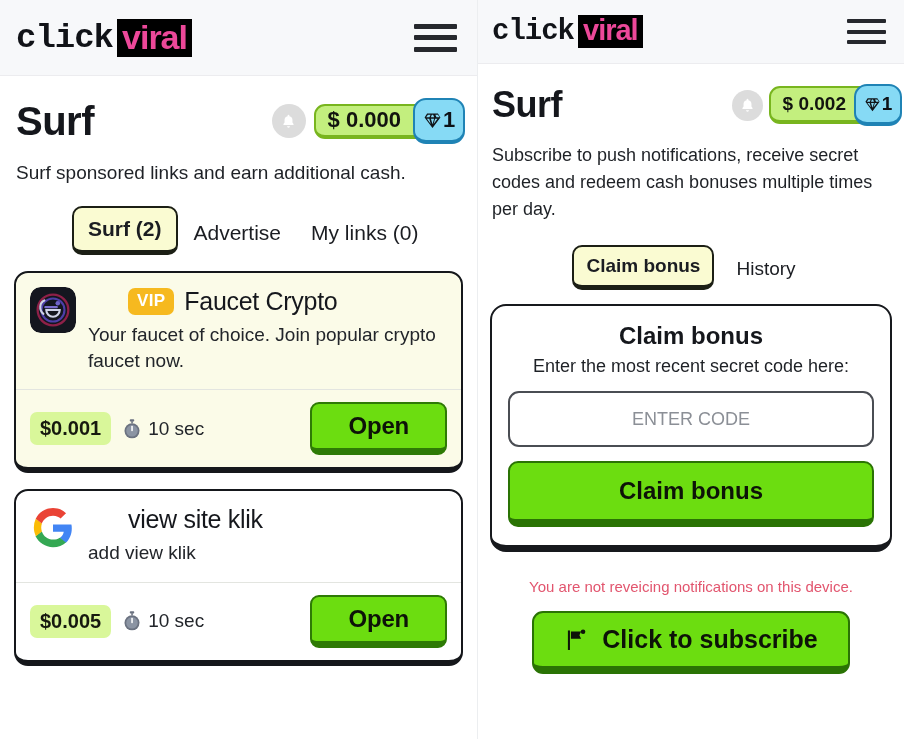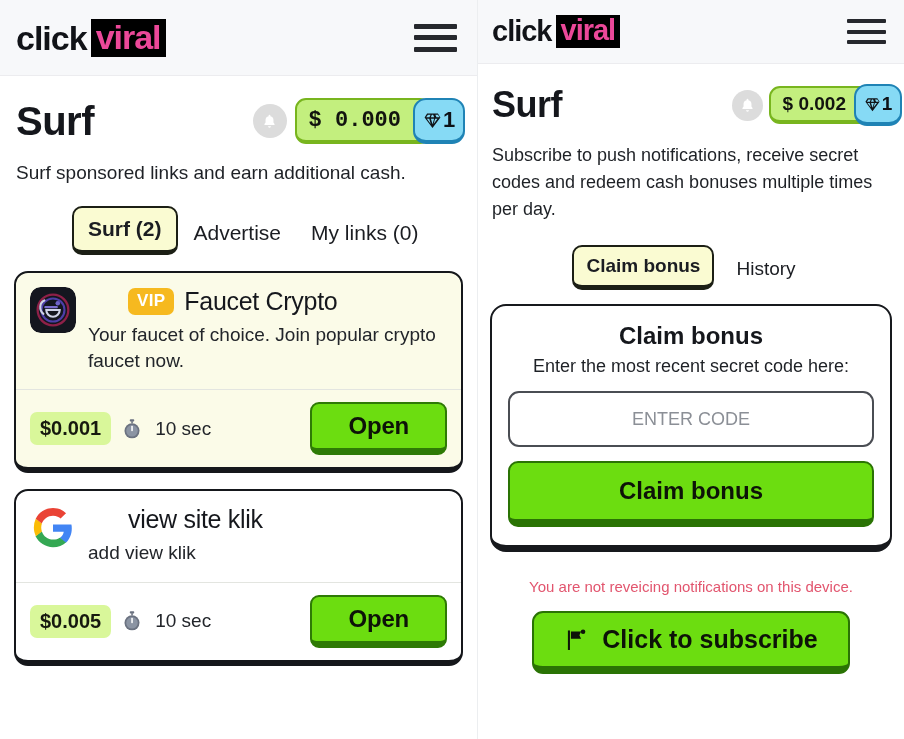--- a/index.html
+++ b/index.html
@@ -19,21 +19,21 @@
   
   .topbar {
     display: flex; align-items: center; justify-content: space-between;
     background: #f7f8fa;
     border-bottom: 1px solid #ececef;
   }
   .panel-left .topbar  { height: 76px; padding: 0 20px 0 16px; }
   .panel-right .topbar { height: 64px; padding: 0 18px 0 14px; }
 
   .logo { display: inline-flex; align-items: center; line-height: 1; letter-spacing: -1px; }
-  .logo .click { color: #111318; font-weight: 700; }
+  .logo .click { color: #111318; font-weight: 700; font-family: Liberation Mono, monospace; }
   .logo .viral { background: #000000; color: #ec4899; font-weight: 700; padding: 1px 5px 3px 5px; margin-left: 4px; }
   .panel-left .logo  { font-size: 34px; }
   .panel-left .logo .viral { font-size: 34px; }
   .panel-right .logo { font-size: 29px; }
   .panel-right .logo .viral { font-size: 29px; }
 
   .hamburger { display: flex; flex-direction: column; justify-content: space-between; cursor: pointer; }
   .panel-left .hamburger  { width: 43px; height: 28px; }
   .panel-right .hamburger { width: 39px; height: 25px; }
   .hamburger span { display: block; width: 100%; height: 5px; background: #26282d; border-radius: 1px; }
@@ -58,21 +58,21 @@
   .panel-right .bell { width: 31px; height: 31px; margin-right: 6px; }
   .bell svg { width: 17px; height: 17px; display: block; }
 
   .balance { display: flex; align-items: center; position: relative; }
   .pill-cash {
     background: #c3ef7e; border: 2px solid #78b51e; border-bottom-width: 4px;
     border-radius: 11px; color: #12140f; font-weight: 700;
     display: flex; align-items: center; justify-content: center;
     padding: 0 14px 0 12px;
   }
-  .panel-left  .pill-cash { height: 46px; font-size: 22px; min-width: 104px; padding-right: 28px; font-family: Liberation Mono, monospace; }
+  .panel-left  .pill-cash { height: 35px; font-size: 22px; min-width: 104px; padding-right: 28px; }
   .panel-right .pill-cash { height: 38px; font-size: 19px; min-width: 96px; padding-right: 24px; }
 
   .pill-gem {
     background: #86daf5; border: 2px solid #1f83b5; border-bottom-width: 4px;
     border-radius: 13px; color: #0d1217; font-weight: 700;
     display: flex; align-items: center; justify-content: center; gap: 1px;
     margin-left: -18px; position: relative; z-index: 2;
   }
   .panel-left  .pill-gem { height: 46px; min-width: 52px; font-size: 22px; padding: 0 7px; }
   .panel-right .pill-gem { height: 42px; min-width: 48px; font-size: 19px; padding: 0 6px; }
@@ -121,21 +121,21 @@
 
   .card-foot {
     display: flex; align-items: center; justify-content: space-between;
     border-top: 1px solid #e3e5e0; padding: 12px 14px 12px 14px;
   }
   .foot-left { display: flex; align-items: center; gap: 10px; }
   .price {
     background: #d9f79a; color: #16190f; font-weight: 700; font-size: 20px;
     border-radius: 7px; padding: 5px 10px;
   }
-  .timer { display: flex; align-items: center; gap: 12px; font-size: 19px; color: #22252a; }
+  .timer { display: flex; align-items: center; gap: 5px; font-size: 19px; color: #22252a; }
   .timer svg { width: 22px; height: 22px; display: block; }
   .btn-open {
     background: #6cdd10; color: #0d1308; font-weight: 700; font-size: 24px;
     border: 2px solid #2e7a05; border-bottom-width: 7px; border-radius: 9px;
     padding: 8px 36px; cursor: pointer; letter-spacing: -.2px;
   }
 
   
   .bonus-wrap { padding: 14px 12px 0 12px; }
   .bonus-card {

